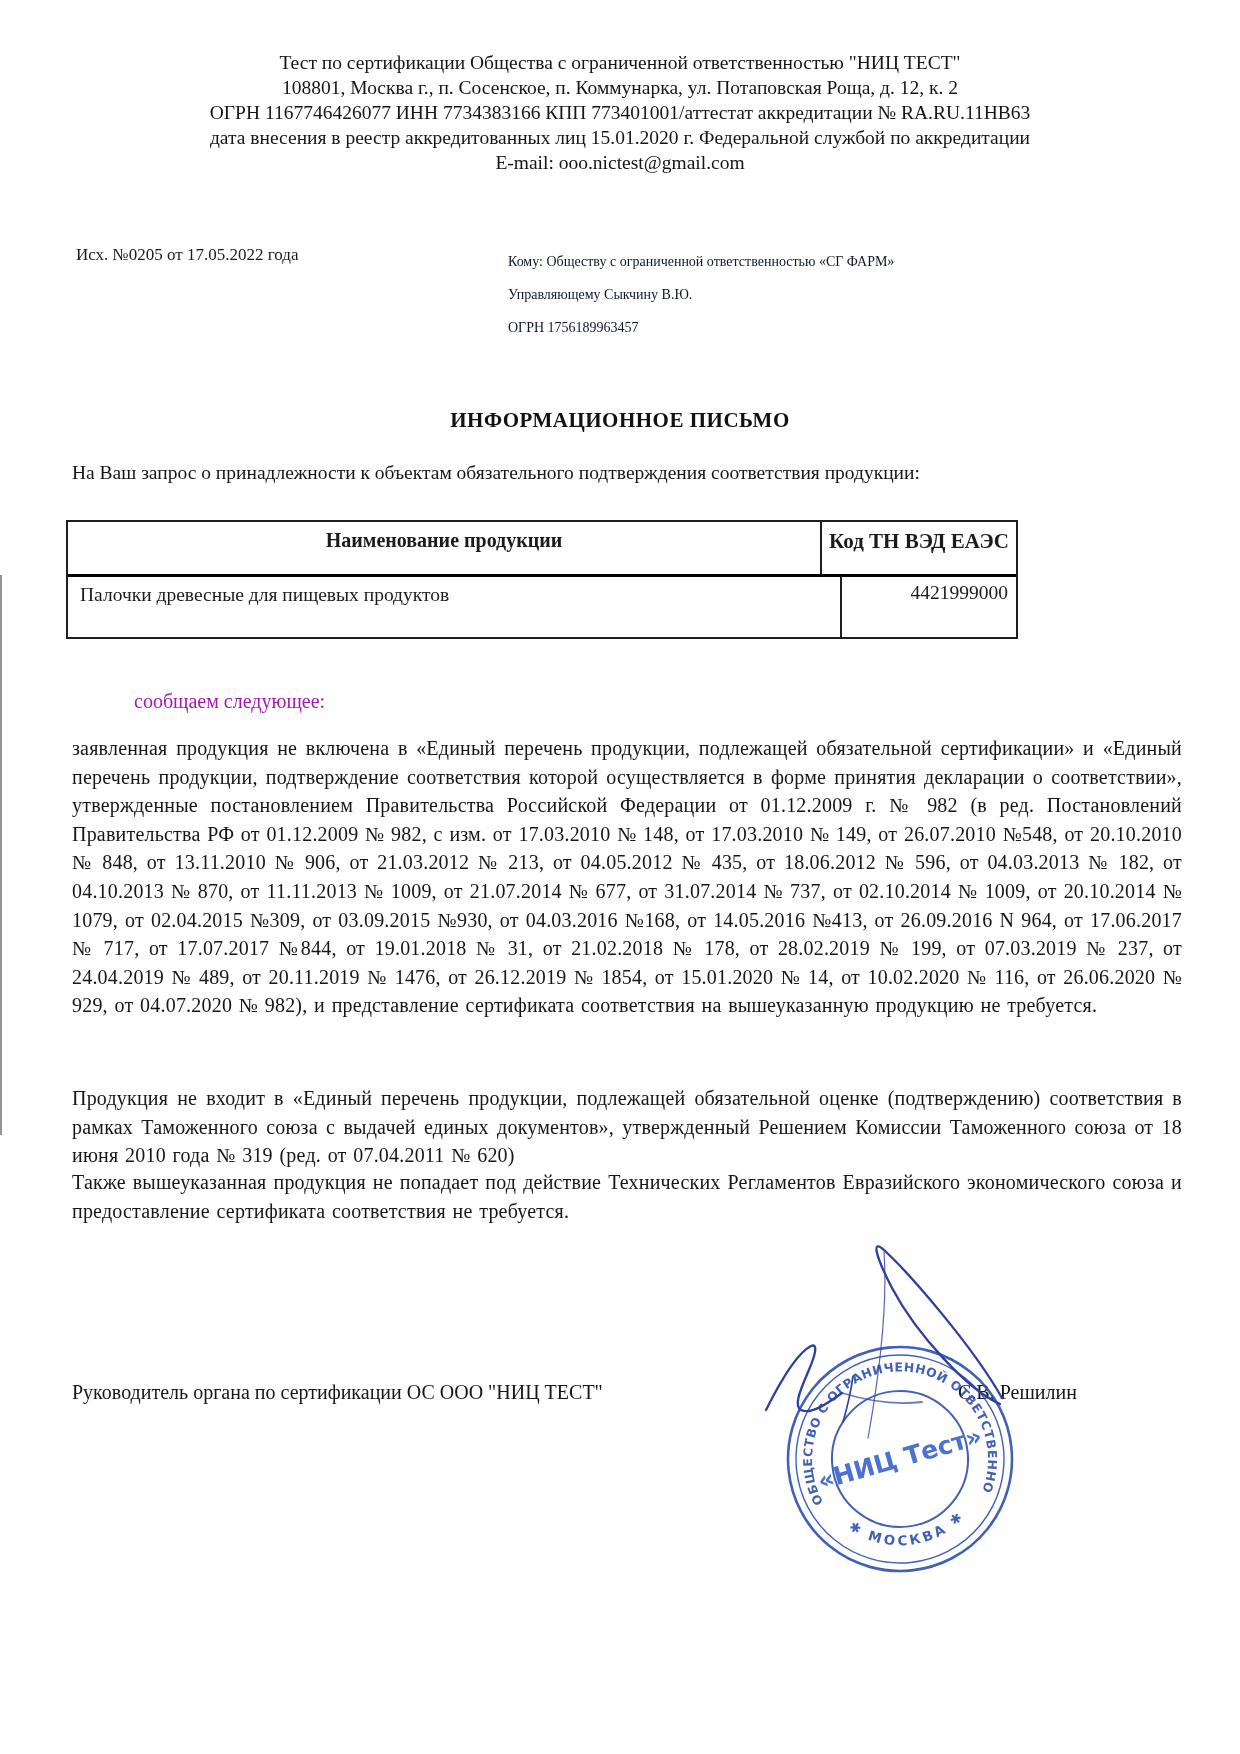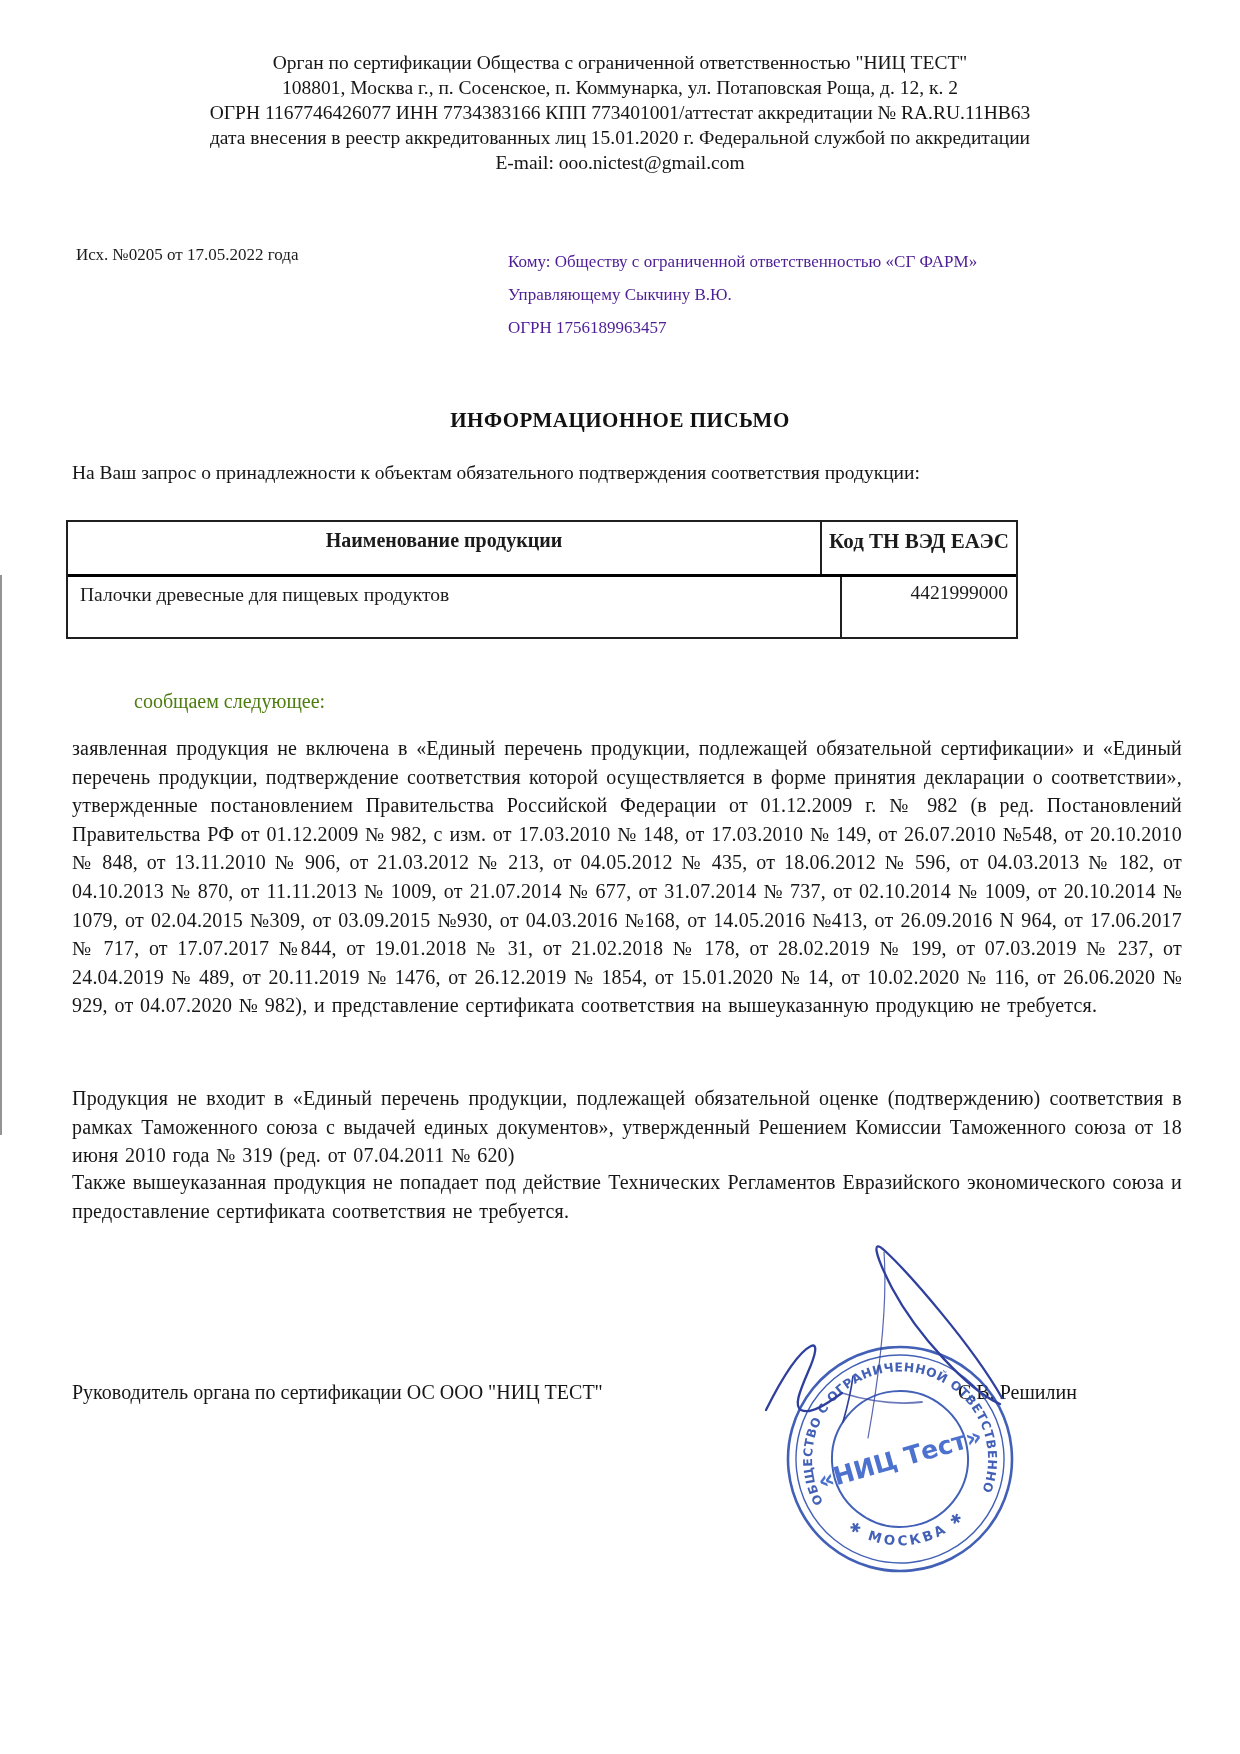--- a/index.html
+++ b/index.html
@@ -9,34 +9,34 @@
     background:#ffffff;
     overflow:hidden;
     font-family:"Liberation Serif","DejaVu Serif",serif;
     color:#1b1b1b;
   }
   .letterhead{
     position:absolute;top:50px;left:0;right:0;
     text-align:center;font-size:19.5px;line-height:25px;color:#151515;
   }
   .ref-number{position:absolute;top:245px;left:76px;font-size:17px;color:#1c1c1c;}
-  .recipient{position:absolute;top:245px;left:508px;font-size:17px;line-height:33px;color:#4c1d95;}
+  .recipient{position:absolute;top:245px;left:508px;font-size:14px;line-height:33px;color:#0f172a;}
   .doc-title{
     position:absolute;top:408px;left:0;right:0;
     text-align:center;font-size:21px;font-weight:bold;letter-spacing:0.5px;color:#111;
   }
   .intro{position:absolute;top:462px;left:72px;width:1110px;font-size:19.5px;color:#161616;}
   .tbl{position:absolute;top:520px;left:66px;width:948px;border:2px solid #1f1f1f;background:#fff;}
   .tbl-header{display:flex;border-bottom:3px solid #000000;height:52px;}
   .th1{width:752px;border-right:2px solid #1f1f1f;text-align:center;padding-top:7px;font-weight:bold;font-size:20px;}
   .th2{flex:1;text-align:center;padding-top:7px;font-weight:bold;font-size:21px;}
   .tbl-row{display:flex;height:60px;}
   .td1{width:752px;border-right:2px solid #1f1f1f;padding:7px 8px 17px 12px;font-size:19.5px;}
   .td2{flex:1;text-align:right;padding:5px 8px 12px 0;font-size:19.5px;}
-  .lead{position:absolute;top:690px;left:134px;font-size:20px;color:#4d7c0f;}
+  .lead{position:absolute;top:690px;left:134px;font-size:20px;color:#a21caf;}
   .para{
     position:absolute;left:72px;width:1110px;
     font-size:20px;line-height:28.6px;text-align:justify;
     letter-spacing:0.2px;word-spacing:1.5px;color:#161616;
   }
   .p1{top:734px;}
   .p2{top:1056px;margin-top:28px;}
   .p3{top:1168px;}
   .p4{top:1243px;}
   .sig-line{position:absolute;top:1381px;left:72px;font-size:20px;color:#161616;}
@@ -46,21 +46,21 @@
   .scan-artifact{position:absolute;left:0;top:575px;width:2px;height:560px;background:#3c3c3c;opacity:0.55;}
 </style>
 </head>
 <body>
 
 <div class="page">
 
   <div class="scan-artifact"></div>
 
   <div class="letterhead">
-    <div>Орган по сертификации Общества с ограниченной ответственностью "НИЦ ТЕСТ"</div>
+    <div>Тест по сертификации Общества с ограниченной ответственностью "НИЦ ТЕСТ"</div>
     <div>108801, Москва г., п. Сосенское, п. Коммунарка, ул. Потаповская Роща, д. 12, к. 2</div>
     <div>ОГРН 1167746426077 ИНН 7734383166 КПП 773401001/аттестат аккредитации № RA.RU.11НВ63</div>
     <div>дата внесения в реестр аккредитованных лиц 15.01.2020 г. Федеральной службой по аккредитации</div>
     <div>E-mail: ooo.nictest@gmail.com</div>
   </div>
 
   <div class="ref-number">Исх. №0205 от 17.05.2022 года</div>
 
   <div class="recipient">
     <div>Кому: Обществу с ограниченной ответственностью «СГ ФАРМ»</div>

